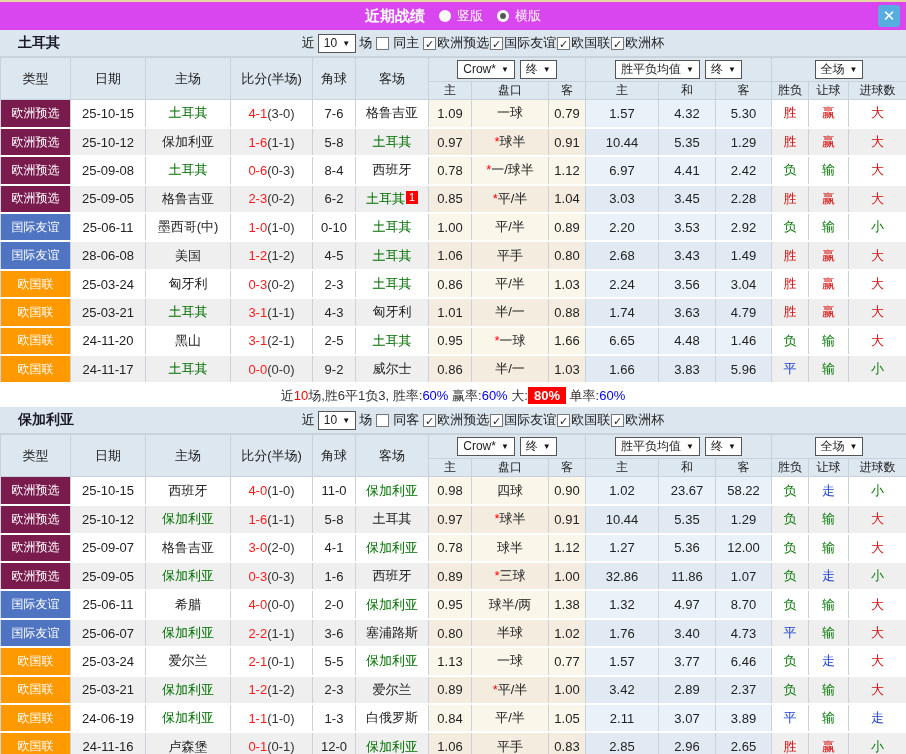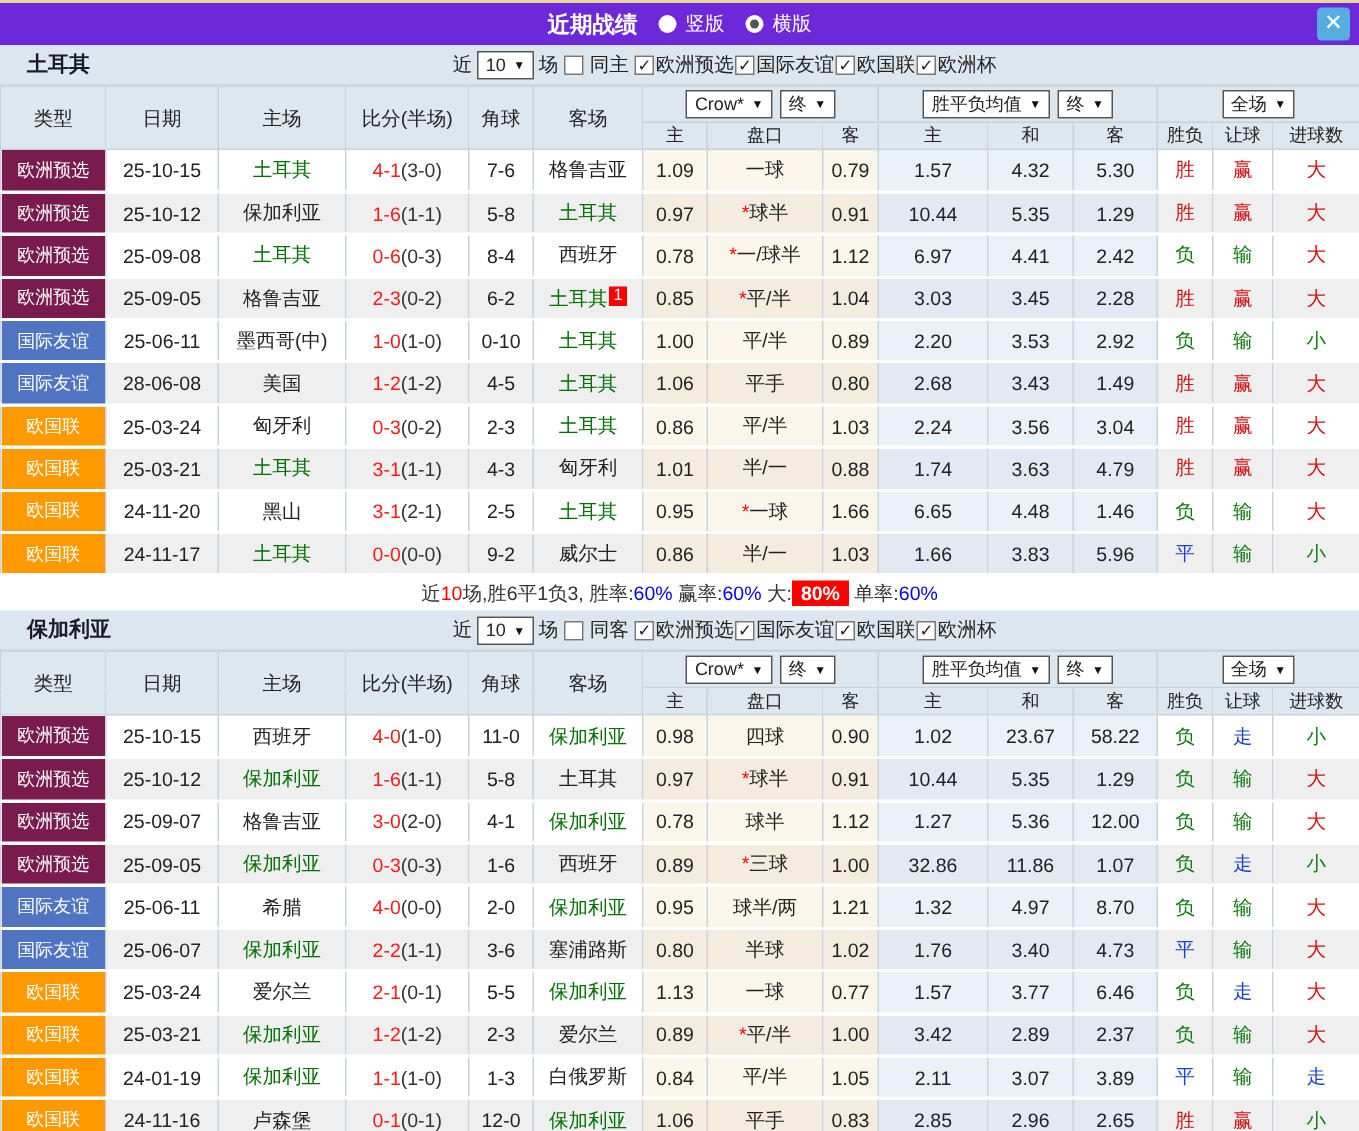--- a/index.html
+++ b/index.html
@@ -1,18 +1,18 @@
 <!DOCTYPE html>
 <html><head>
 <meta charset="utf-8">
 <style>
   * { margin:0; padding:0; box-sizing:border-box; }
   body { width:906px; font-family:"Liberation Sans","DejaVu Sans",sans-serif; background:#fff; color:#222; }
   .topstrip { height:2px; background:#e7d8a0; }
-  .titlebar { height:28px; background:#6d28d9; display:flex; align-items:center; justify-content:center; position:relative; color:#fff; }
+  .titlebar { height:28px; background:#d946ef; display:flex; align-items:center; justify-content:center; position:relative; color:#fff; }
   .titlebar .ttl { font-weight:bold; font-size:15px; }
   .radiogrp { display:flex; align-items:center; margin-left:4px; font-size:13px; gap:4px; }
   .radio { width:12px; height:12px; border-radius:50%; background:#fff; display:inline-block; position:relative; margin:0 2px 0 10px; cursor:pointer; }
   .radio.checked::after { content:""; position:absolute; left:3px; top:3px; width:6px; height:6px; border-radius:50%; background:#555; }
   .closebtn { position:absolute; right:6px; top:3px; width:22px; height:22px; background:#58ade0; border-radius:3px; color:#fff; font-weight:bold; font-size:15px; text-align:center; line-height:22px; cursor:pointer; }
   .filterbar { height:27px; background:#dce6ef; display:flex; align-items:center; position:relative; border-bottom:1px solid #c9d4df; }
   .filterbar .team { position:absolute; left:18px; font-size:14px; font-weight:bold; color:#1a1a2a; }
   .fcontrols { margin:0 auto; display:flex; align-items:center; font-size:13px; gap:3px; padding-left:60px; }
   .sel { display:inline-flex; align-items:center; gap:5px; background:#fff; border:1px solid #555; padding:1px 5px; font-size:12px; line-height:15px; cursor:pointer; white-space:nowrap; }
   .sel .arr { font-size:8px; color:#111; font-style:normal; }
@@ -504,21 +504,21 @@
         </tr>
         <tr>
           <td class="t-badge" style="background: rgb(79, 116, 194);">国际友谊</td>
           <td>25-06-11</td>
           <td>希腊</td>
           <td><span style="color: rgb(255, 26, 26);">4-0</span><span class="ht">(0-0)</span></td>
           <td>2-0</td>
           <td><span style="color: rgb(0, 112, 0);">保加利亚</span></td>
           <td class="cream">0.95</td>
           <td class="cream">球半/两</td>
-          <td class="cream">1.21</td>
+          <td class="cream">1.38</td>
           <td class="blue">1.32</td>
           <td class="blue">4.97</td>
           <td class="blue">8.70</td>
           <td style="color: rgb(11, 122, 11);">负</td>
           <td style="color: rgb(11, 122, 11);">输</td>
           <td style="color: rgb(212, 17, 17);">大</td>
         </tr>
         <tr>
           <td class="t-badge" style="background: rgb(79, 116, 194);">国际友谊</td>
           <td>25-06-07</td>
@@ -565,21 +565,21 @@
           <td class="cream">1.00</td>
           <td class="blue">3.42</td>
           <td class="blue">2.89</td>
           <td class="blue">2.37</td>
           <td style="color: rgb(11, 122, 11);">负</td>
           <td style="color: rgb(11, 122, 11);">输</td>
           <td style="color: rgb(212, 17, 17);">大</td>
         </tr>
         <tr>
           <td class="t-badge" style="background: rgb(255, 153, 0);">欧国联</td>
-          <td>24-01-19</td>
+          <td>24-06-19</td>
           <td style="color: rgb(0, 112, 0);">保加利亚</td>
           <td><span style="color: rgb(255, 26, 26);">1-1</span><span class="ht">(1-0)</span></td>
           <td>1-3</td>
           <td><span>白俄罗斯</span></td>
           <td class="cream">0.84</td>
           <td class="cream">平/半</td>
           <td class="cream">1.05</td>
           <td class="blue">2.11</td>
           <td class="blue">3.07</td>
           <td class="blue">3.89</td>

